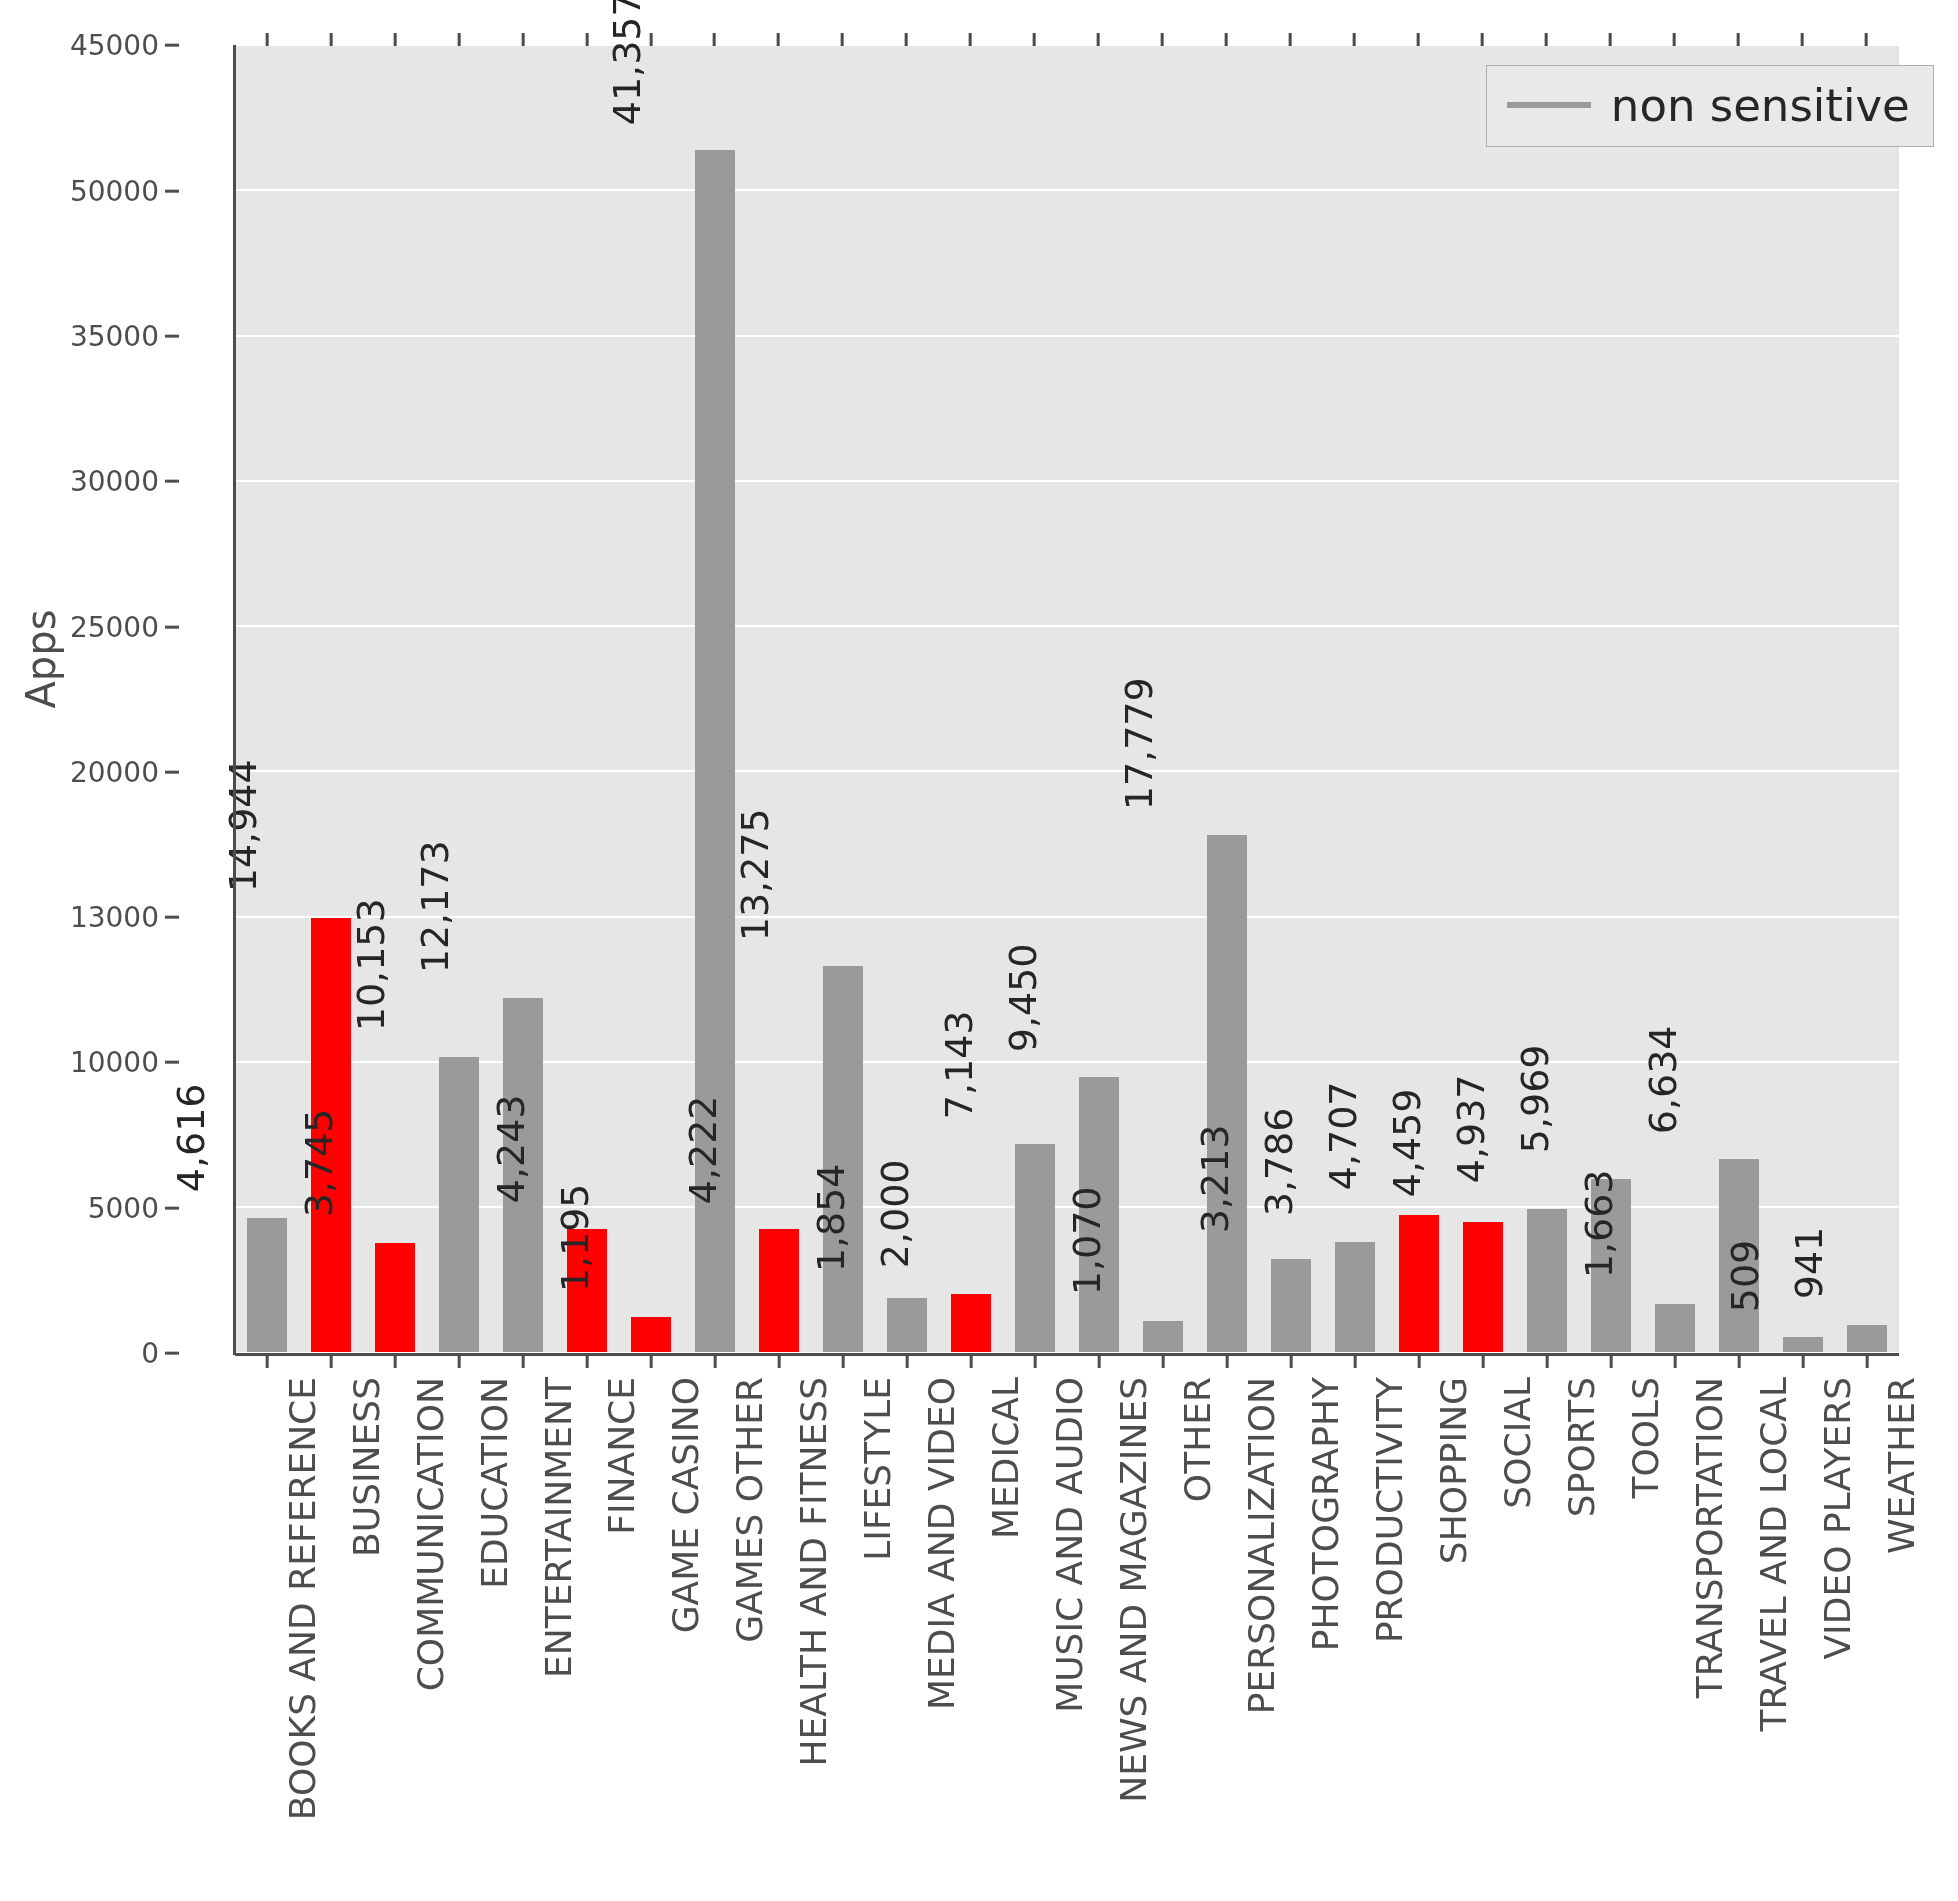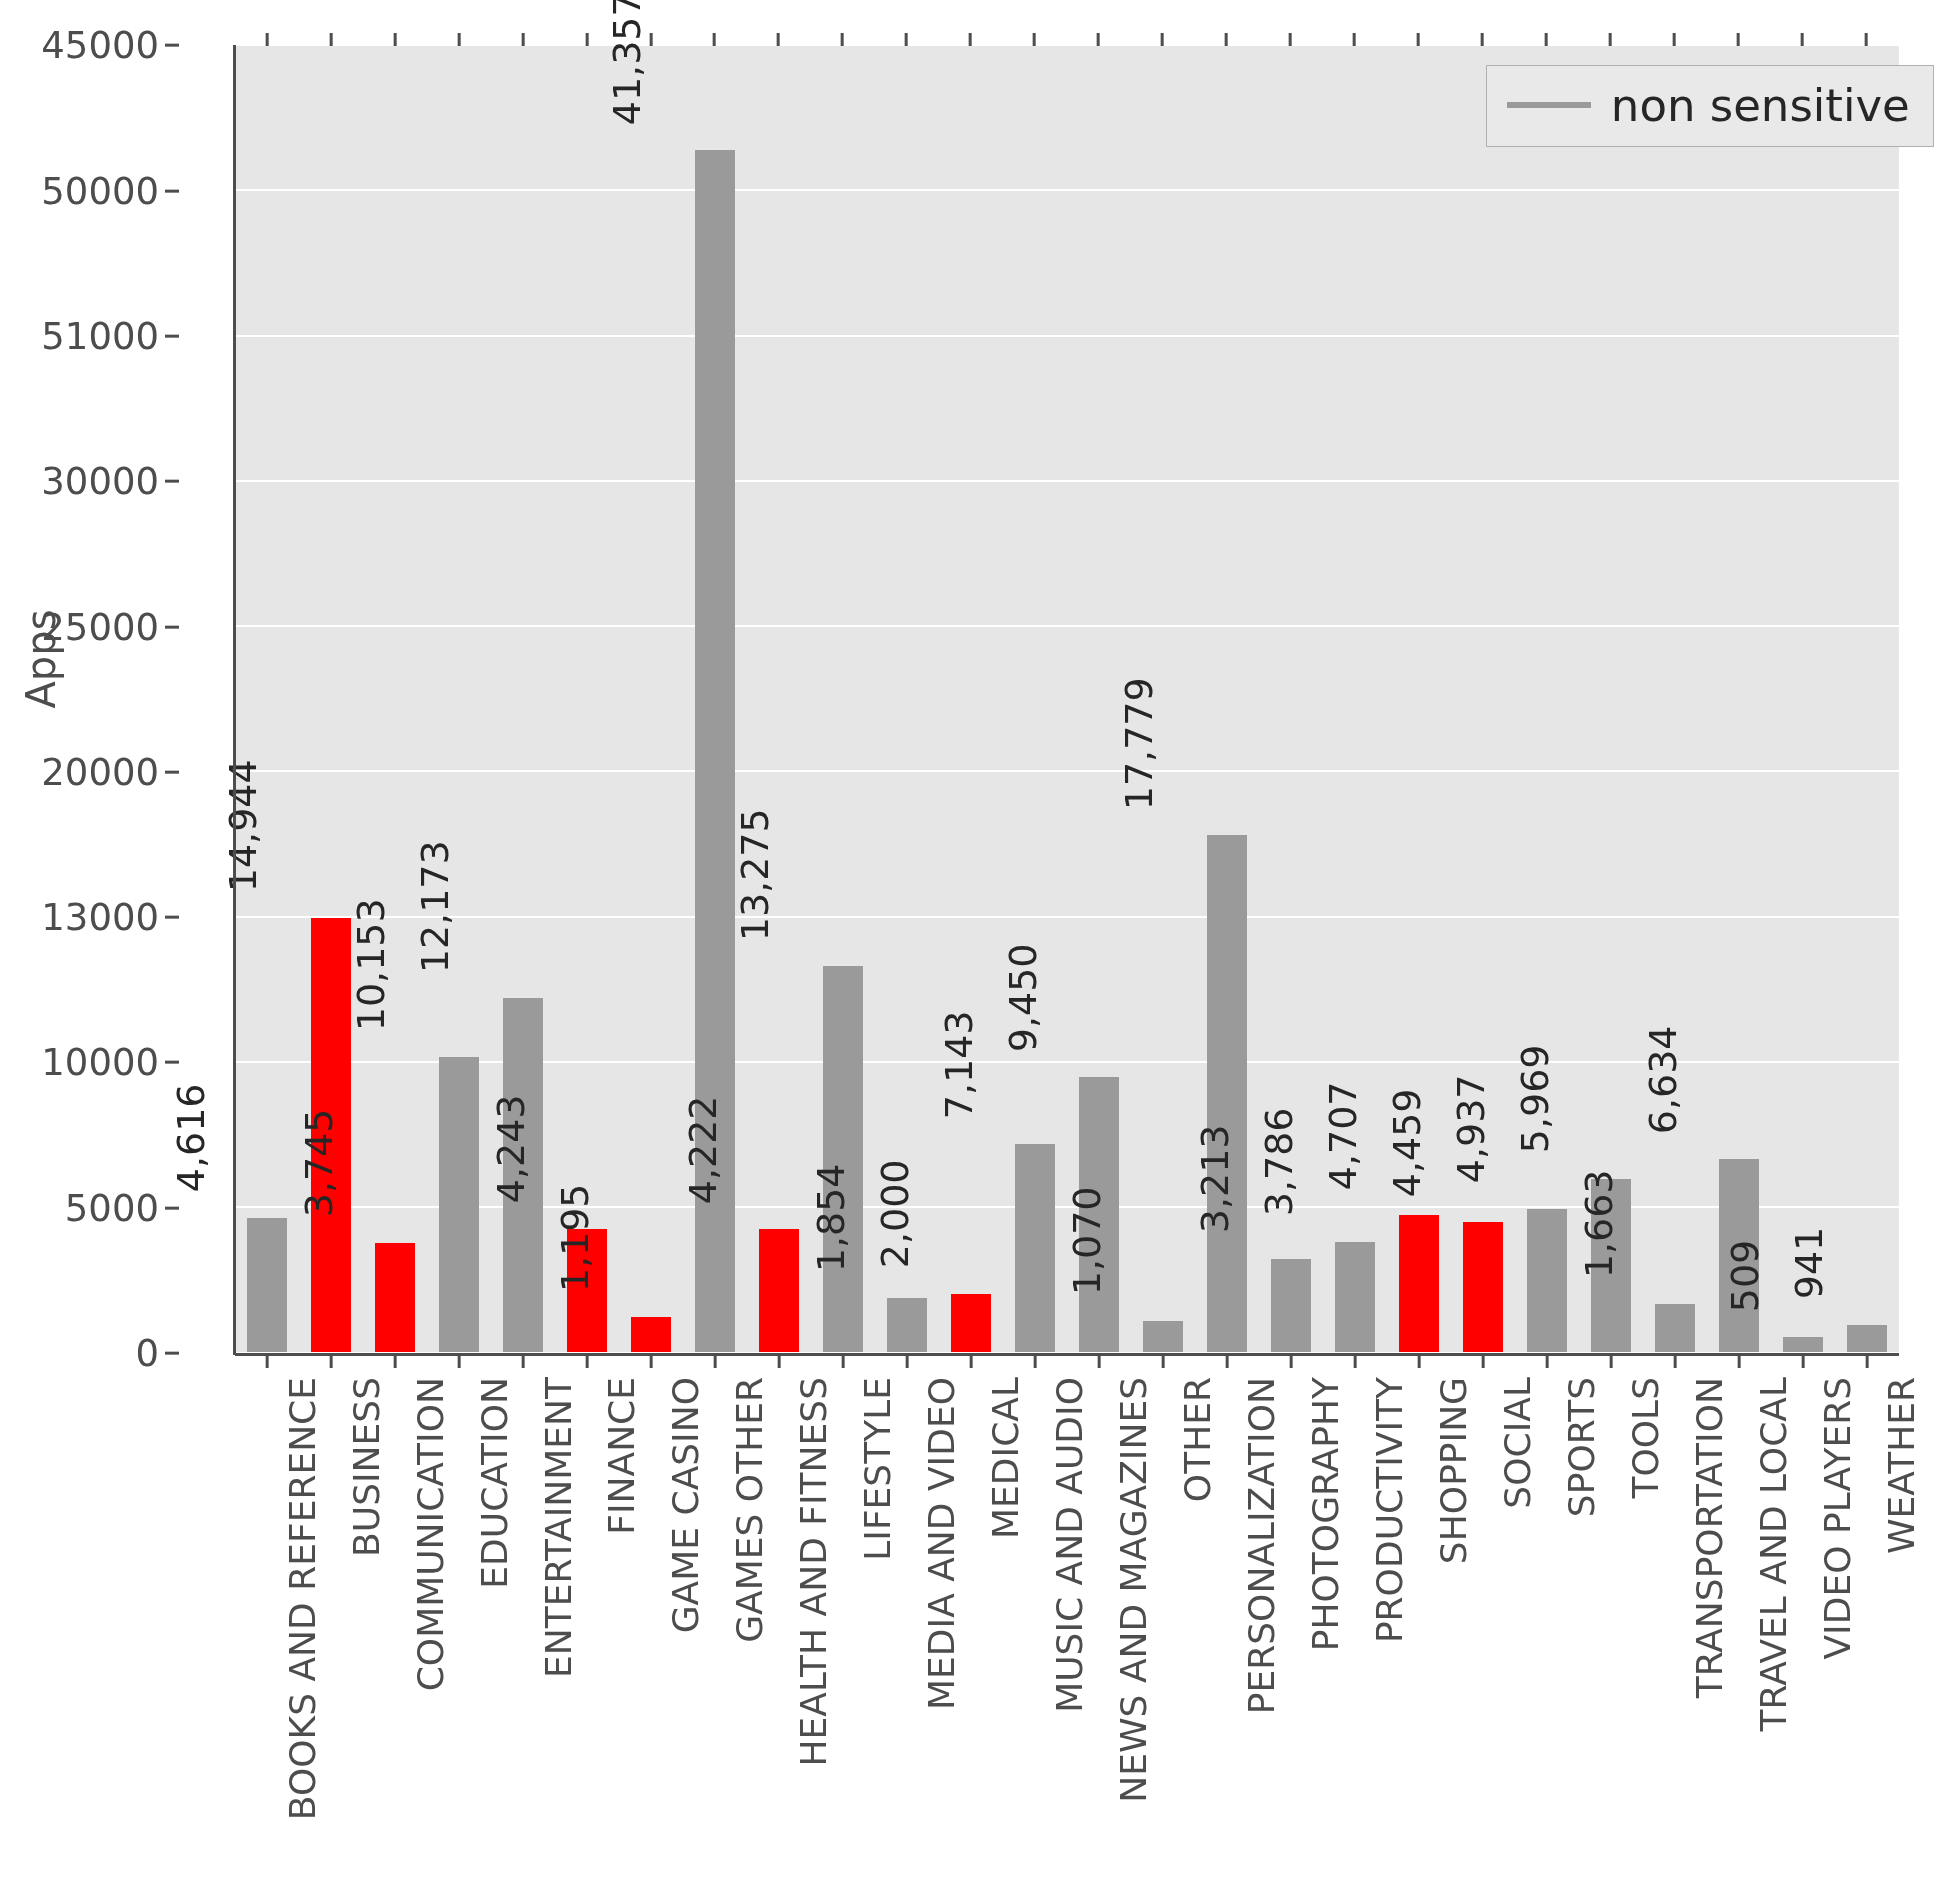--- a/index.html
+++ b/index.html
@@ -60,21 +60,21 @@
     position: absolute;
     left: 0;
     top: 0;
     width: 235px;
     height: 1901px;
   }
   #yticks .yt {
     position: absolute;
     right: 76px;
     transform: translateY(-50%);
-    font-size: 37px;
+    font-size: 28px;
     color: #4d4d4d;
     text-align: center;
     white-space: nowrap;
   }
   #yticks .ytmark {
     position: absolute;
     right: 56px;
     width: 14.5px;
     height: 2.7px;
     background: #4d4d4d;
@@ -215,21 +215,21 @@
       <div class="yt" style="top: 1062px;">10000</div>
       <div class="ytmark" style="top: 1062px;"></div>
       <div class="yt" style="top: 917px;">13000</div>
       <div class="ytmark" style="top: 917px;"></div>
       <div class="yt" style="top: 772px;">20000</div>
       <div class="ytmark" style="top: 772px;"></div>
       <div class="yt" style="top: 627px;">25000</div>
       <div class="ytmark" style="top: 627px;"></div>
       <div class="yt" style="top: 481px;">30000</div>
       <div class="ytmark" style="top: 481px;"></div>
-      <div class="yt" style="top: 336px;">51000</div>
+      <div class="yt" style="top: 336px;">35000</div>
       <div class="ytmark" style="top: 336px;"></div>
       <div class="yt" style="top: 191px;">50000</div>
       <div class="ytmark" style="top: 191px;"></div>
       <div class="yt" style="top: 45px;">45000</div>
       <div class="ytmark" style="top: 45px;"></div>
     </div>
 
   <div id="plot-area">
       <div class="gridline" style="top: 1161px;"></div>
       <div class="gridline" style="top: 1016px;"></div>

